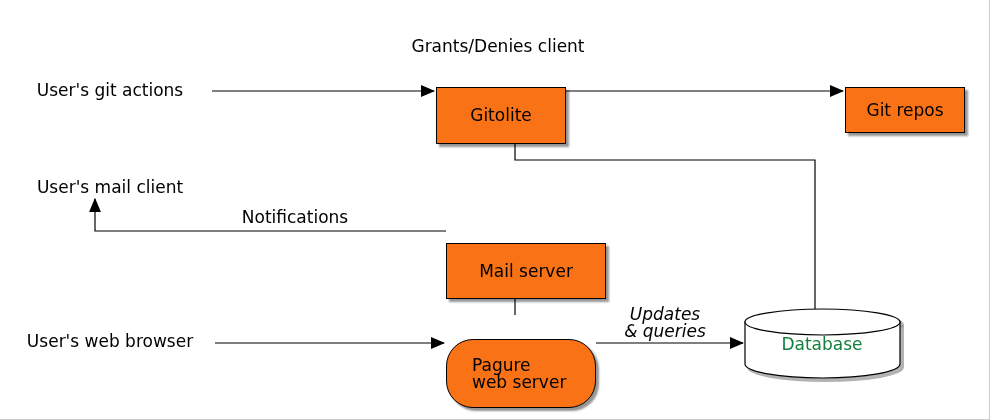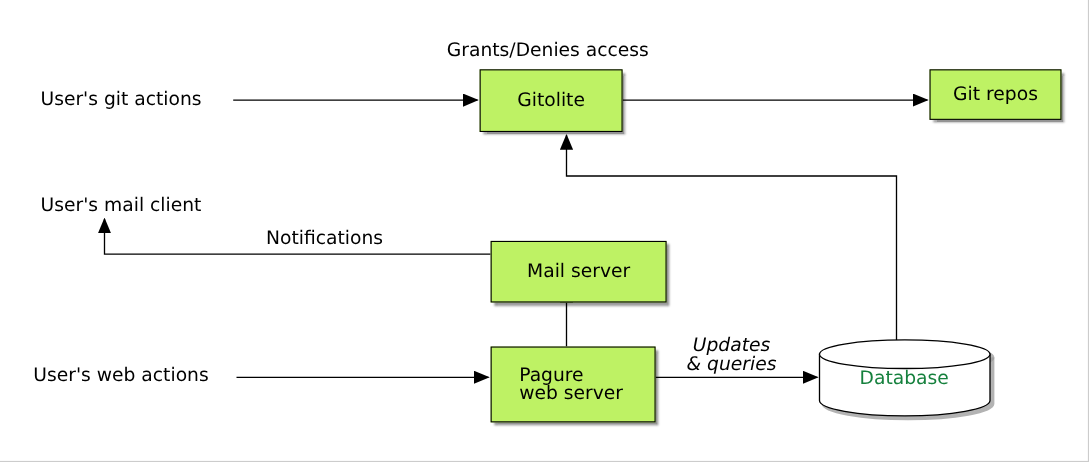--- a/index.html
+++ b/index.html
@@ -18,36 +18,37 @@
     border-right: 1px solid #cccccc;
     border-bottom: 1px solid #cccccc;
   }
   .edges-svg {
     position: absolute;
     left: 0; top: 0;
     width: 990px; height: 420px;
   }
   .node-box {
     position: absolute;
-    background: #bef264;
+    background: #f97316;
     border: 1px solid #000000;
     box-shadow: 3px 3px 2px rgba(0,0,0,0.42);
     display: flex;
     align-items: center;
     justify-content: center;
     font-size: 17px;
     color: #000000;
     box-sizing: border-box;
     line-height: 17px;
+    margin-top: 24px;
   }
   .node-gitolite   { left: 436px; top: 63px;  width: 130px; height: 57px; }
   .node-git-repos  { left: 845px; top: 63px;  width: 120px; height: 46px; }
   .node-mail-server{ left: 446px; top: 219px; width: 160px; height: 56px; }
   .node-pagure     { left: 446px; top: 315px; width: 150px; height: 69px;
-                     justify-content: flex-start; padding-left: 25px; }
+                     justify-content: flex-start; padding-left: 25px; border-radius: 27px; }
   .node-pagure .two-line { text-align: left; }
   .free-label {
     position: absolute;
     font-size: 17px;
     color: #000000;
     white-space: nowrap;
     transform: translateX(-50%);
     line-height: 17px;
   }
   .lbl-git-actions  { left: 110px; top: 82px;  }
@@ -117,26 +118,26 @@
     <span class="two-line">
       <span>Pagure</span><br>
       <span>web server</span>
     </span>
   </div>
 
   <div class="db-label">Database</div>
 
   <div class="free-label lbl-git-actions">User's git actions</div>
 
-  <div class="free-label lbl-grants">Grants/Denies access</div>
+  <div class="free-label lbl-grants">Grants/Denies client</div>
 
   <div class="free-label lbl-mail-client">User's mail client</div>
 
   <div class="free-label lbl-notifications">Notifications</div>
 
-  <div class="free-label lbl-web-browser">User's web actions</div>
+  <div class="free-label lbl-web-browser">User's web browser</div>
 
   <div class="free-label lbl-updates">
     <span>Updates</span><br>
     <span>&amp; queries</span>
   </div>
 
 </div>
 
 </body></html>

